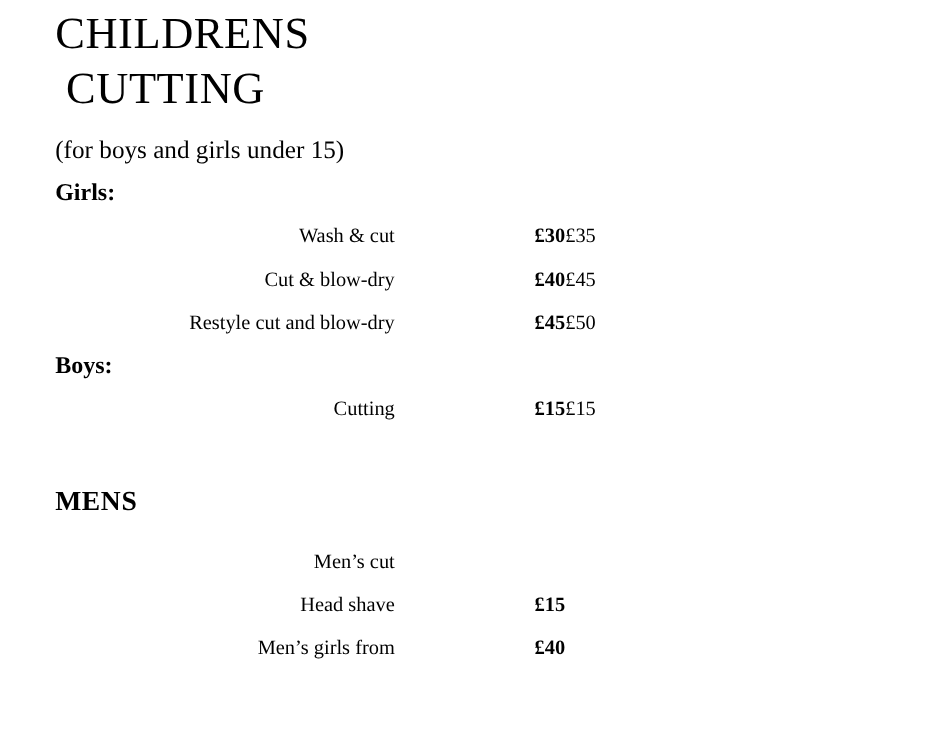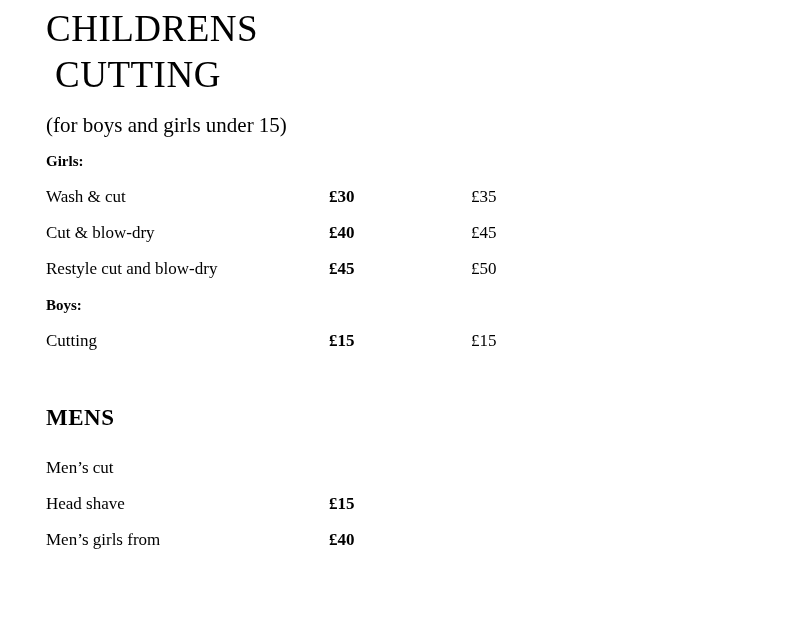--- a/index.html
+++ b/index.html
@@ -33,31 +33,32 @@
   }
   .title-2 {
     padding-left: 9px;
   }
   .subnote {
     font-size: 21px;
     line-height: 22px;
     margin-top: 16px;
   }
   .group-head {
-    font-size: 15px;
+    font-size: 20px;
     font-weight: bold;
     line-height: 22px;
     margin-top: 14px;
   }
   .row {
     display: flex;
     align-items: baseline;
     font-size: 17px;
     line-height: 22px;
     margin-top: 14px;
+    text-align: right;
   }
   .row .label {
     width: 283px;
     flex: 0 0 283px;
   }
   .row .price-1 {
     width: 142px;
     flex: 0 0 142px;
     font-weight: bold;
   }

